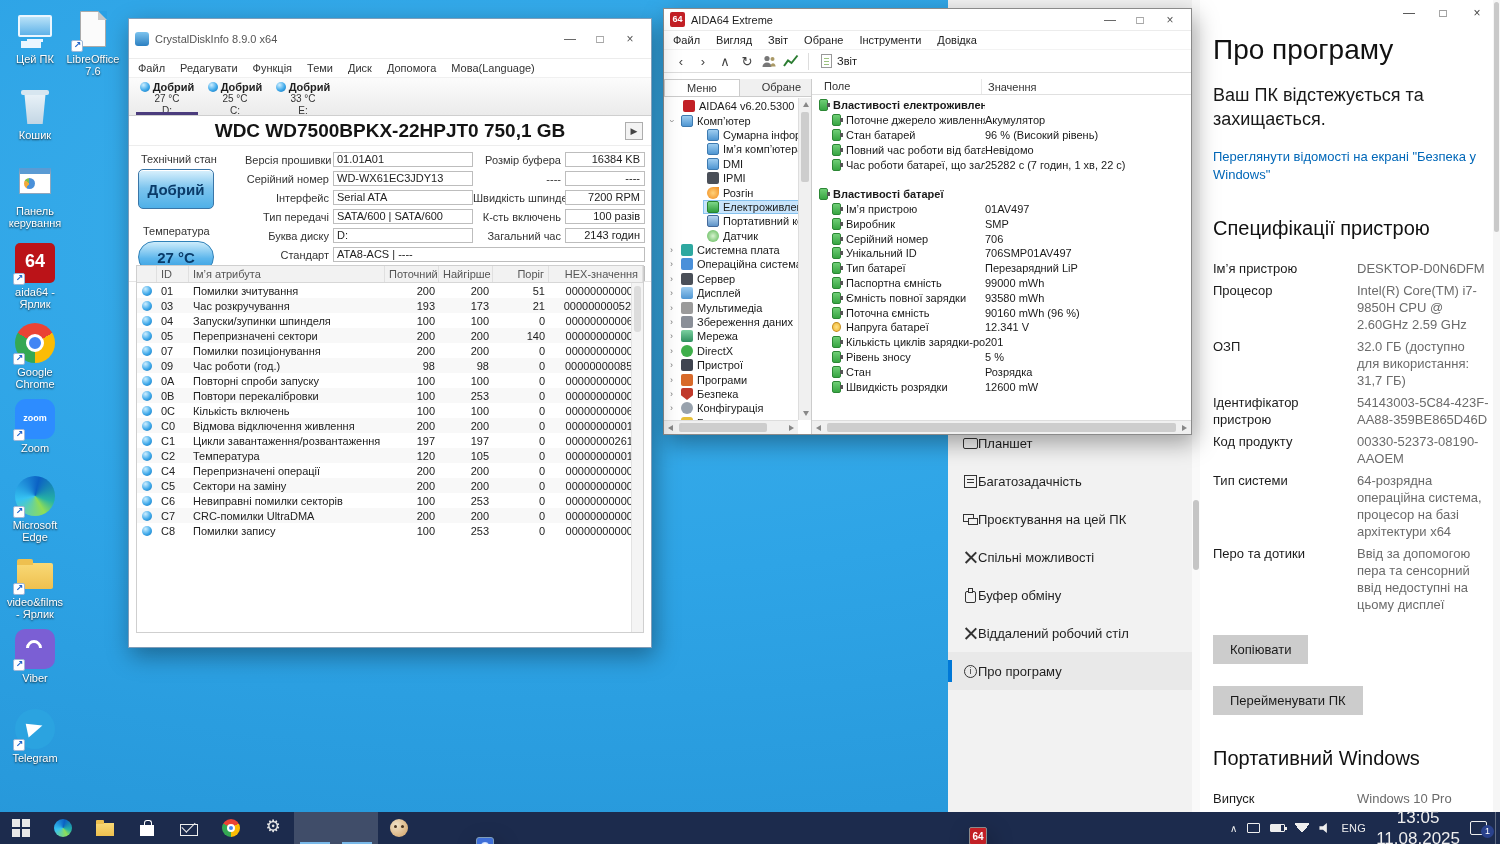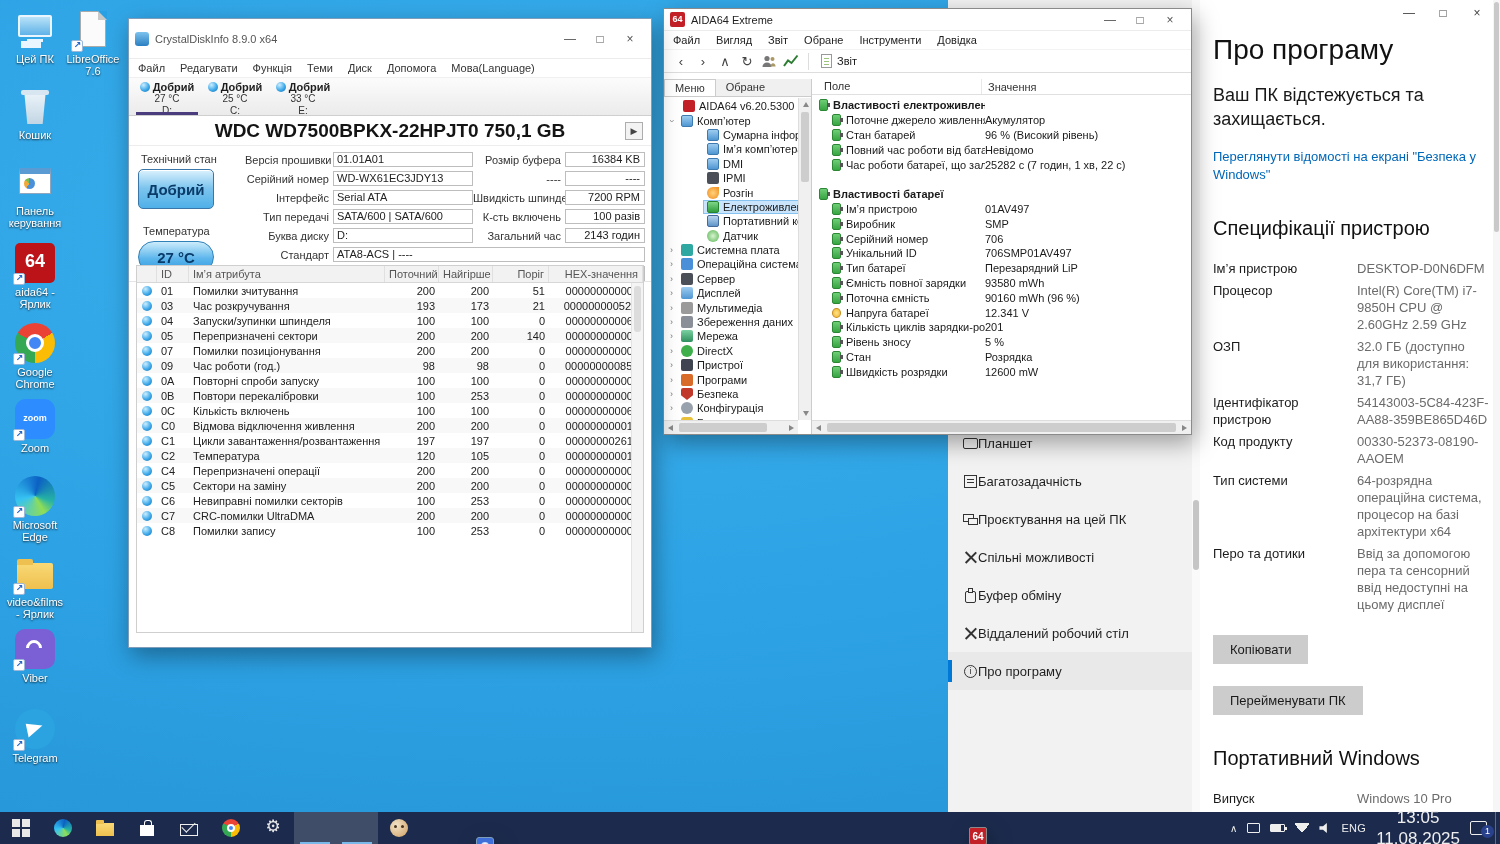--- a/index.html
+++ b/index.html
@@ -99,21 +99,21 @@
   .aida-menu{display:flex;gap:16px;padding:3px 9px;color:#222;border-bottom:1px solid #f3f3f3}
   .aida-toolbar{display:flex;align-items:center;padding:1px 6px;border-bottom:1px solid #ddd;height:23px}
   .tbtn{width:22px;height:19px;display:flex;align-items:center;justify-content:center;color:#444;font-size:13px}
   .tsep{width:1px;height:17px;background:#ddd;margin:0 6px}
   .report-btn{display:flex;align-items:center;gap:5px;padding:0 6px;height:19px}
   .pageic{width:11px;height:14px;background:#fff;border:1px solid #999;position:relative}
   .pageic::before{content:"";position:absolute;left:2px;top:3px;right:2px;height:1px;background:#9cc27e;box-shadow:0 3px 0 #9cc27e,0 6px 0 #9cc27e}
   .aida-body{position:absolute;top:70px;bottom:0;left:0;right:0;display:flex}
   .aida-left{width:148px;border-right:1px solid #ccc;position:relative;background:#fff}
   .aida-tabs{display:flex;height:18px;background:#f0f0f0;border-bottom:1px solid #ccc;font-size:11px}
-  .aida-tab{padding:2px 10px;color:#333}
+  .aida-tab{padding:2px 22px;color:#333}
   .aida-tab.sel{background:#fff;border:1px solid #ccc;border-bottom:none}
   .aida-tree{position:absolute;top:19px;bottom:14px;left:0;right:13px;overflow:hidden;padding-top:1px}
   .trow{height:14.4px;display:flex;align-items:center;white-space:nowrap}
   .trow.lvl1{padding-left:2px}.trow.root{padding-left:4px}.trow.lvl2{padding-left:28px}
   .texp{width:11px;font-size:9px;color:#777;text-align:center;flex:none}
   .texp.closed::before{content:"›"}
   .texp.open::before{content:"›";display:inline-block;transform:rotate(90deg)}
   .tmain{display:flex;align-items:center;gap:4px;padding:0 3px;border:1px solid transparent}
   .trow.sel .tmain{background:#c9e4fb;border-color:#86c2ef}
   .tico{width:12px;height:12px;border-radius:2px;flex:none}
@@ -687,20 +687,25 @@
             <span class="albl">Унікальний ID</span>
             <span class="aval">706SMP01AV497</span>
           </div>
           <div class="arow">
             <span class="aic bat"></span>
             <span class="albl">Тип батареї</span>
             <span class="aval">Перезарядний LiP</span>
           </div>
           <div class="arow">
             <span class="aic bat"></span>
+            <span class="albl">Паспортна ємність</span>
+            <span class="aval">99000 mWh</span>
+          </div>
+          <div class="arow">
+            <span class="aic bat"></span>
             <span class="albl">Ємність повної зарядки</span>
             <span class="aval">93580 mWh</span>
           </div>
           <div class="arow">
             <span class="aic bat"></span>
             <span class="albl">Поточна ємність</span>
             <span class="aval">90160 mWh  (96 %)</span>
           </div>
           <div class="arow">
             <span class="aic volt"></span>

